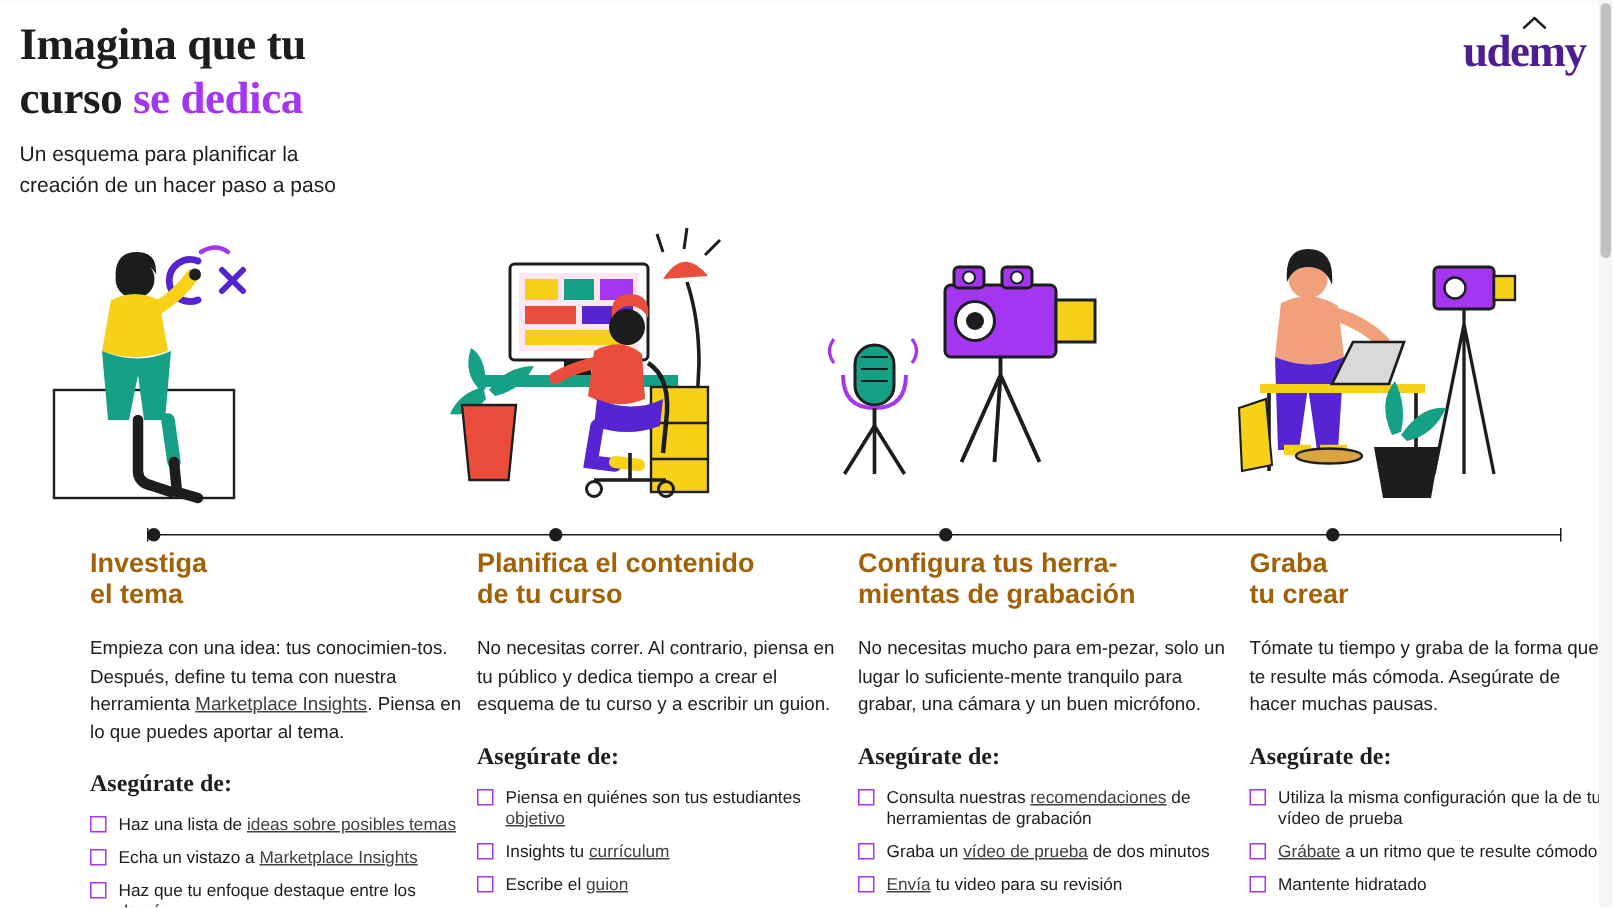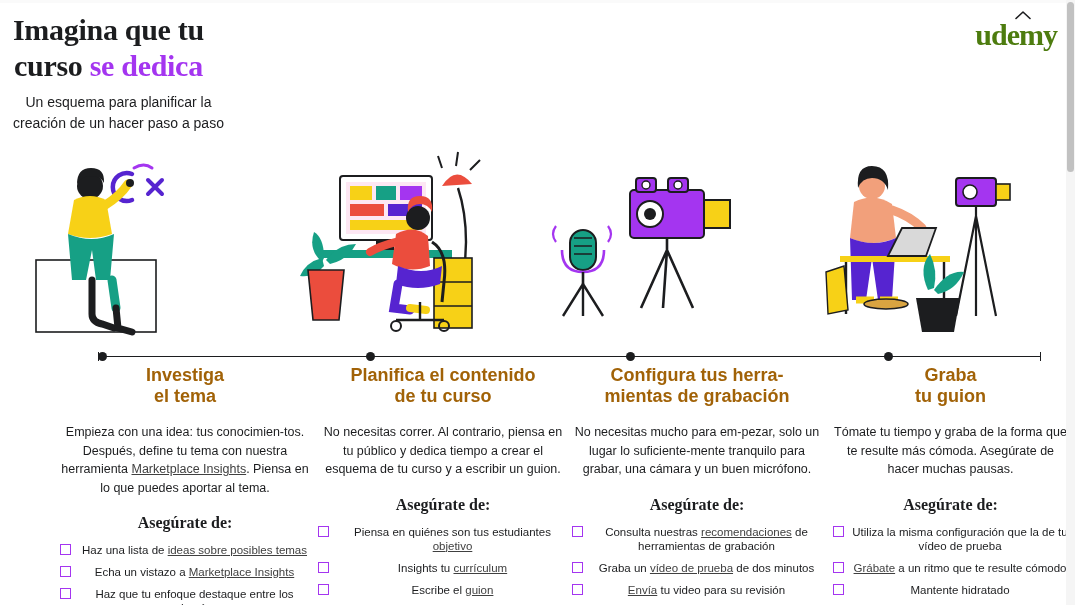--- a/index.html
+++ b/index.html
@@ -5,21 +5,21 @@
   * { box-sizing: border-box; }
   html, body { margin:0; padding:0; }
   body {
     width:1075px; height:605px;
     background:#ffffff;
     font-family:"Liberation Sans", sans-serif;
     color:#1c1d1f;
     overflow:hidden;
     position:relative;
   }
-  .page { position:relative; width:1075px; height:448px;text-align:center; }
+  .page { position:relative; width:1075px; height:448px; }
 
   
   .header { position:absolute; left:0; top:0; width:1075px; height:150px; }
   .title {
     position:absolute; left:13px; top:12px;
     font-family:"Liberation Serif", serif;
     font-weight:bold;
     font-size:30px;
     line-height:36px;
     color:#1c1d1f;
@@ -27,21 +27,21 @@
   }
   .title .accent { color:#a435f0; }
   .subtitle {
     position:absolute; left:13px; top:92px;
     font-size:14px; line-height:21px; color:#1c1d1f;
   }
   .logo {
     position:absolute; right:18px; top:18px;
     font-family:"Liberation Serif", serif;
     font-weight:bold; font-size:30px; letter-spacing:-1px;
-    color:#4d7c0f;
+    color:#4c1d95;
   }
   .logo-hat {
     position:absolute; right:44px; top:10px;
     width:16px; height:10px;
   }
 
   
   .illus-band { position:absolute; left:0; top:150px; width:1075px; height:205px; }
   .illus { position:absolute; top:0; width:255px; height:200px; }
 
@@ -341,21 +341,21 @@
         <div class="chk">
           <span class="box"></span>
           <span class="txt"><a href="#">Envía</a><span> tu video para su revisión</span></span>
         </div>
       </div>
     </div>
 
     <div class="col c4">
       <h2>
         <span>Graba</span><br>
-        <span>tu guion</span>
+        <span>tu crear</span>
       </h2>
       <div class="desc">Tómate tu tiempo y graba de la forma que te resulte más cómoda. Asegúrate de hacer muchas pausas.</div>
       <div class="sure">Asegúrate de:</div>
       <div class="checklist">
         <div class="chk">
           <span class="box"></span>
           <span class="txt">Utiliza la misma configuración que la de tu vídeo de prueba</span>
         </div>
         <div class="chk">
           <span class="box"></span>

